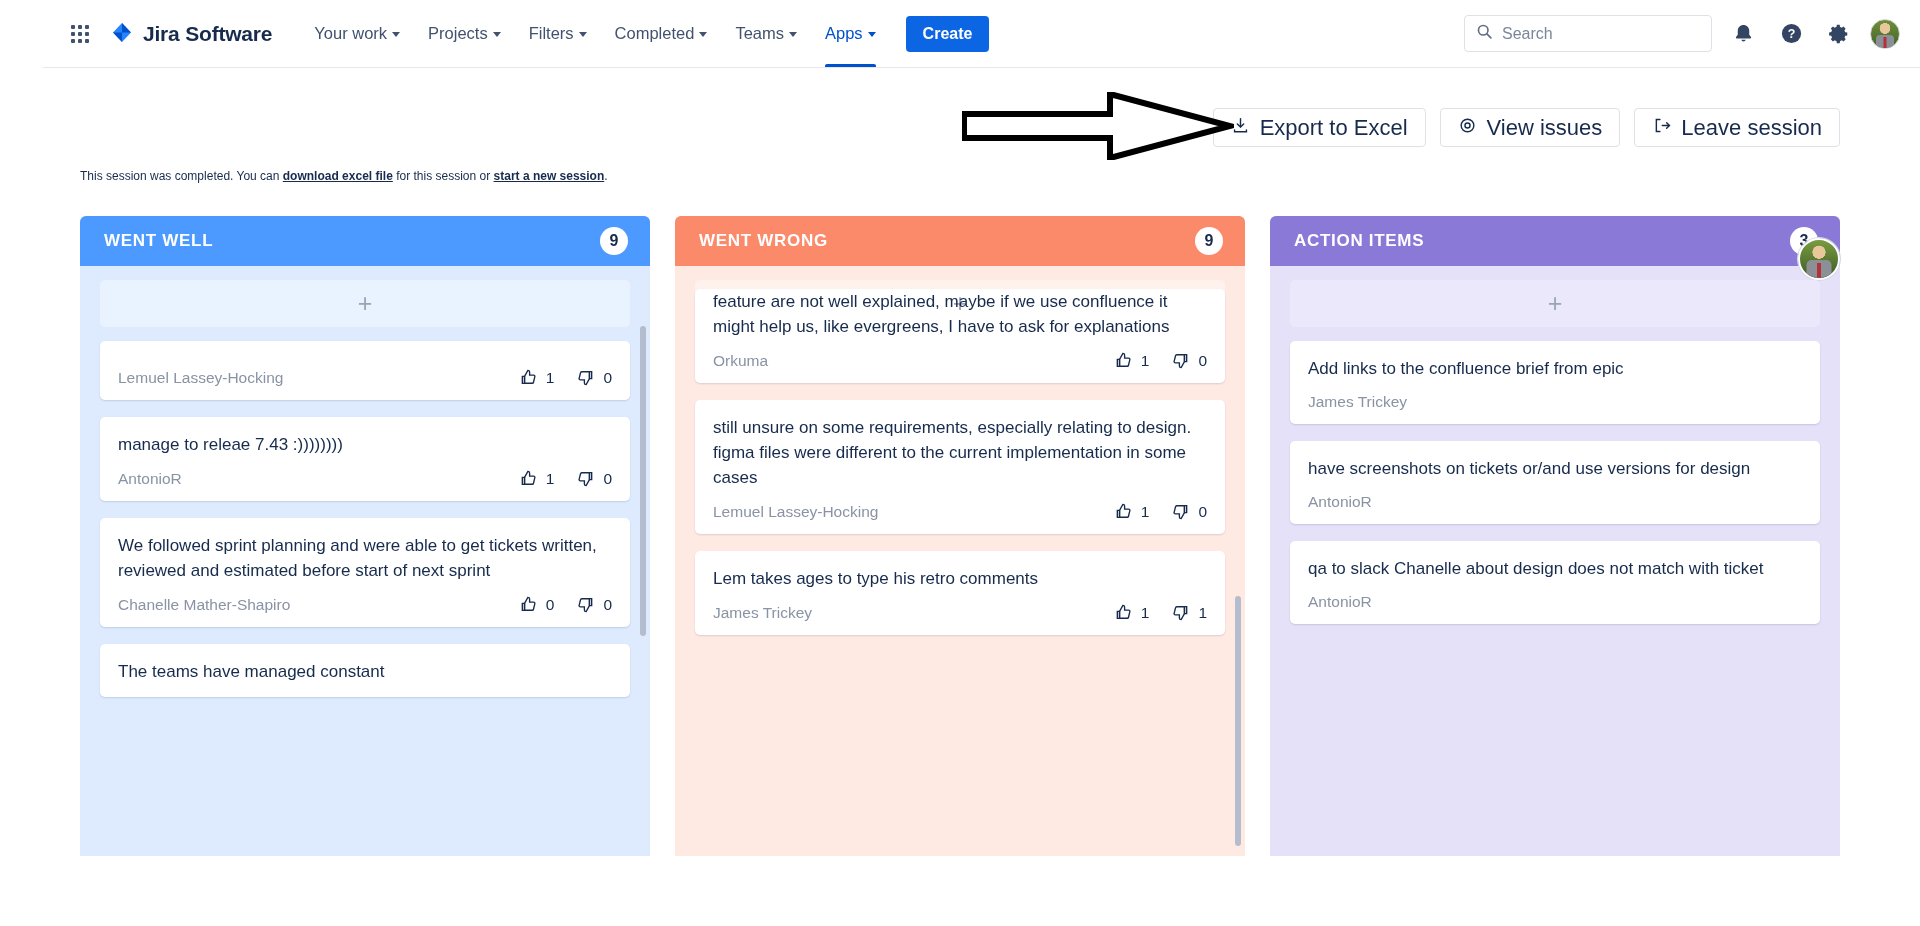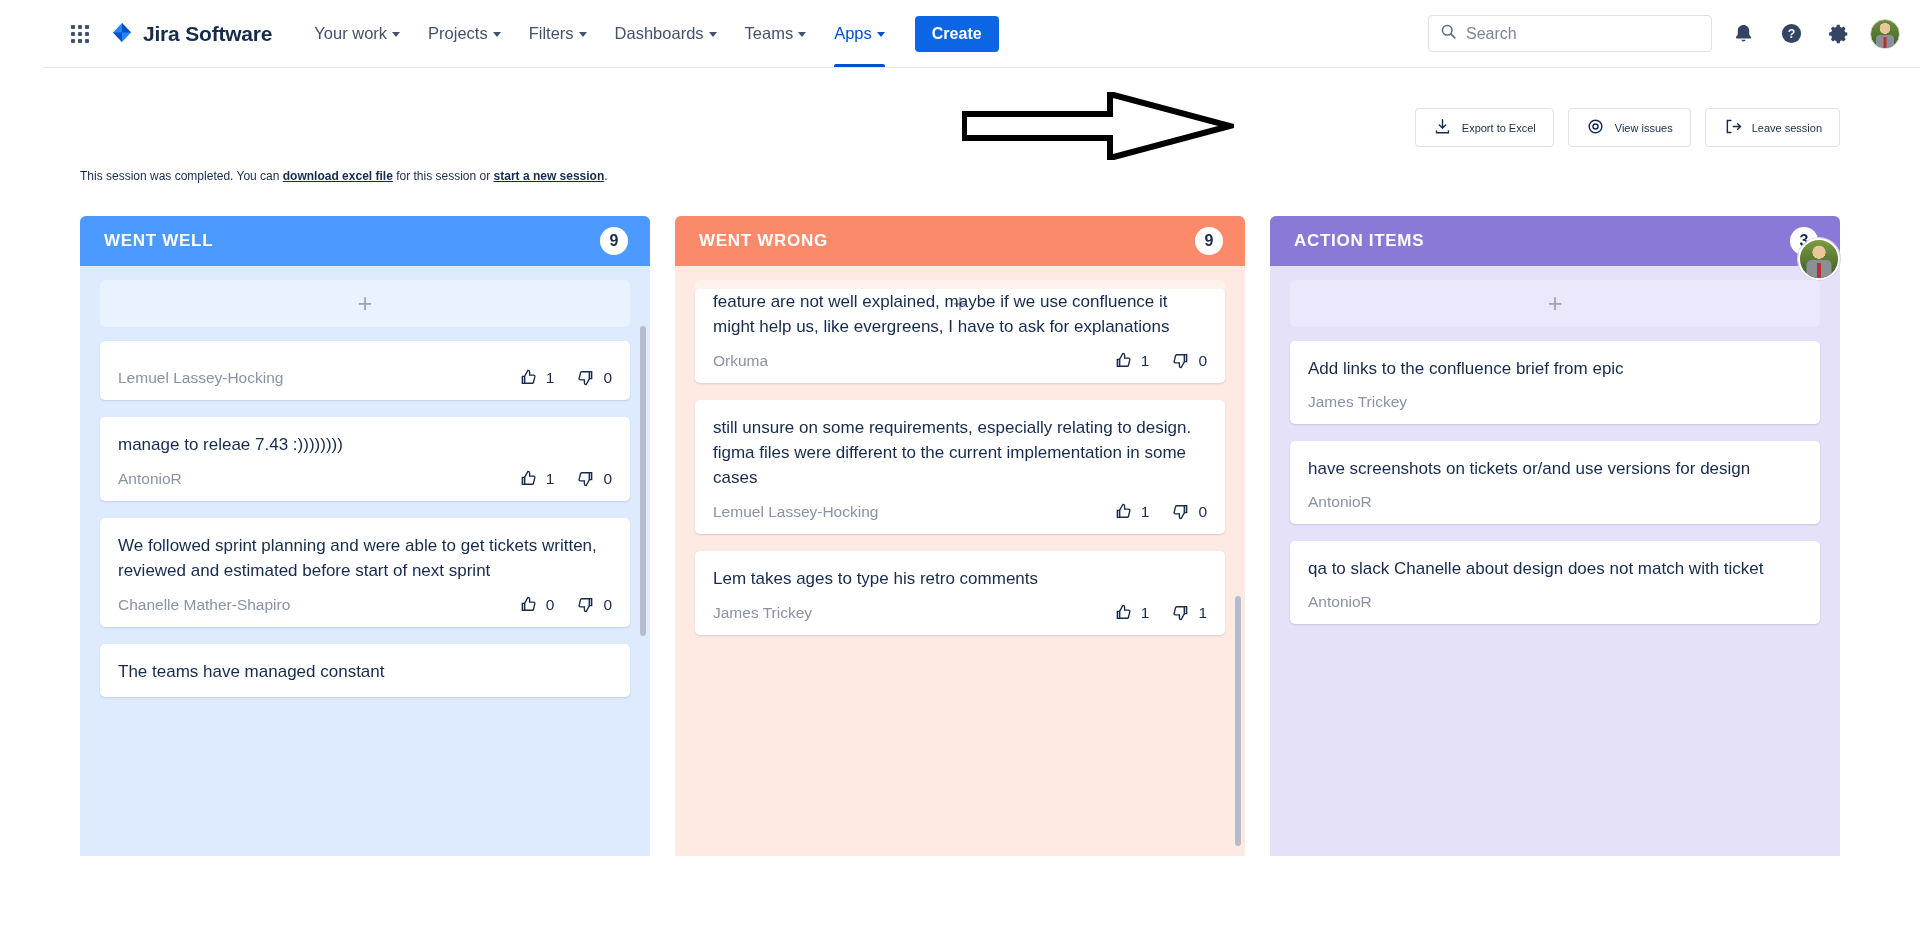--- a/index.html
+++ b/index.html
@@ -55,21 +55,21 @@
     background: #0c66e4; color: #fff;
     font-size: 16px; font-weight: 600;
     border: none; border-radius: 4px;
     padding: 9px 17px; cursor: pointer;
     white-space: nowrap;
   }
 
   .nav-right { margin-left: auto; display: flex; align-items: center; gap: 14px; }
   .searchbox {
     display: flex; align-items: center; gap: 9px;
-    width: 284px; height: 37px;
+    width: 248px; height: 37px;
     border: 1px solid #dfe1e6; border-radius: 4px;
     padding: 0 11px; background: #fff; cursor: text;
   }
   .searchbox input {
     border: none; outline: none; font-size: 16px; width: 100%;
     font-family: "Liberation Sans", sans-serif; color: #172b4d; background: transparent;
   }
   .searchbox input::placeholder { color: #7a869a; }
   .nav-icon { width: 34px; height: 34px; display:flex; align-items:center; justify-content:center; cursor:pointer; border-radius: 50%;}
   .avatar {
@@ -103,21 +103,21 @@
     border-radius: 16px; padding: 7px 18px 7px 14px;
     font-size: 16px; margin-left: 8px; white-space: nowrap;
   }
   .status-dot { width: 11px; height: 11px; border-radius: 50%; background: #22a06b; }
 
   .head-actions { margin-left: auto; display: flex; gap: 14px; padding-top: 6px;}
   .hbtn {
     display: flex; align-items: center; gap: 10px;
     background: #fff; border: 1px solid #dfe1e6; border-radius: 4px;
     padding: 0 17px; height: 39px;
-    font-size: 11px; color: #172b4d; cursor: pointer;
+    font-size: 22px; color: #172b4d; cursor: pointer;
     font-family: "Liberation Sans", sans-serif; white-space: nowrap;
   }
 
   .subtitle { font-size: 12px; color: #172b4d; margin-top: 22px; }
   .subtitle a { color: #172b4d; font-weight: 700; text-decoration: underline; cursor: pointer;}
 
   .present-avatar {
     position: absolute; right: 80px; top: 170px;
     width: 42px; height: 42px; border-radius: 50%;
     background:
@@ -236,21 +236,21 @@
     </div>
     <div class="navitem">
       <span>Projects</span>
       <span class="caret"></span>
     </div>
     <div class="navitem">
       <span>Filters</span>
       <span class="caret"></span>
     </div>
     <div class="navitem">
-      <span>Dashboards</span>
+      <span>Completed</span>
       <span class="caret"></span>
     </div>
     <div class="navitem">
       <span>Teams</span>
       <span class="caret"></span>
     </div>
     <div class="navitem active">
       <span>Apps</span>
       <span class="caret"></span>
     </div>

